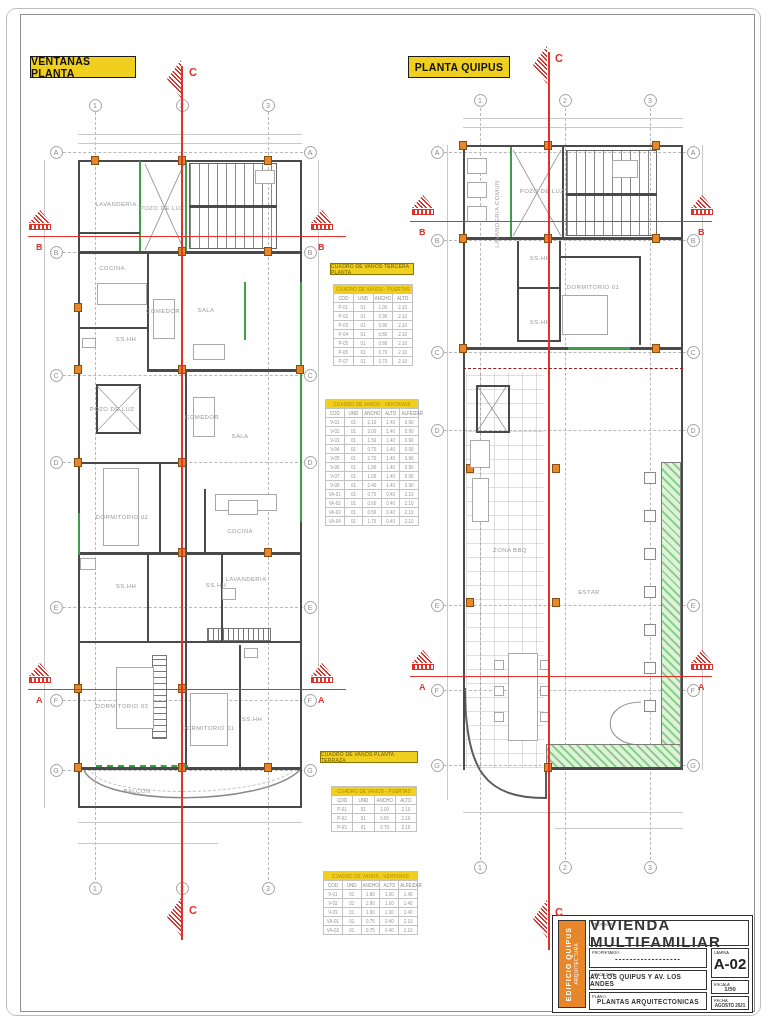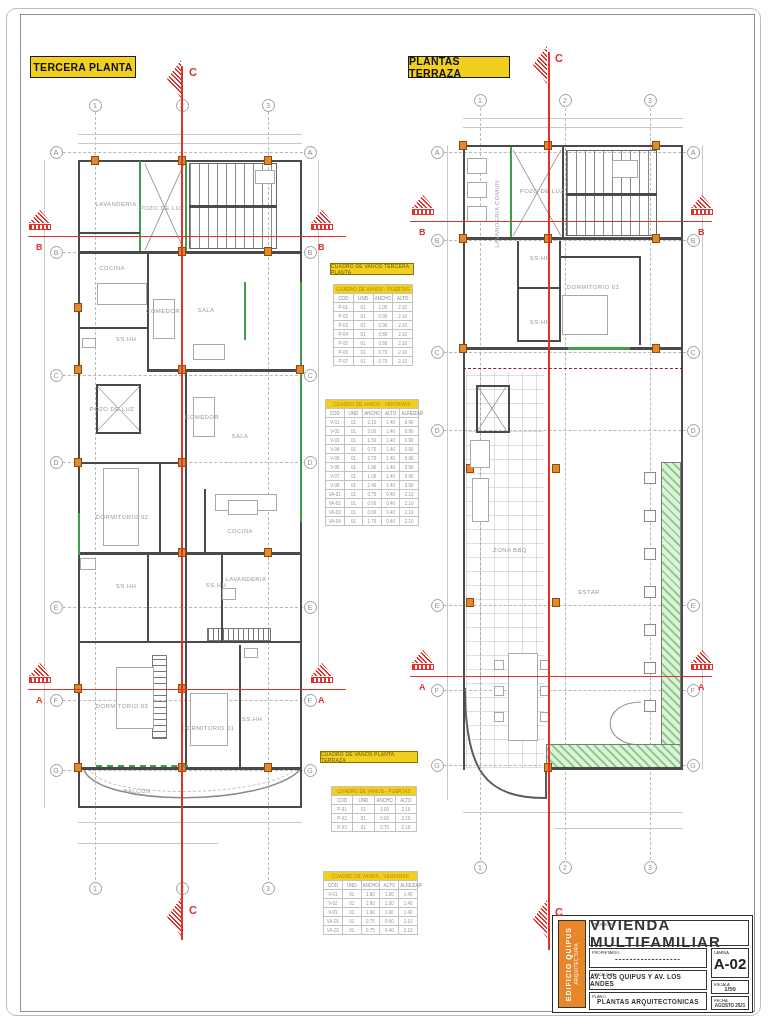--- a/index.html
+++ b/index.html
@@ -55,22 +55,22 @@
   .v-small { font-size:6px; font-weight:bold; color:#333; }
   .v-tiny { font-size:4.5px; font-weight:bold; color:#333; }
 </style>
 </head>
 <body>
 
 <div id="sheet">
   <div class="outer-frame"></div>
   <div class="inner-frame"></div>
 
-  <div class="plan-title" style="left:30px;top:56px;width:106px;height:22px;">TERCERA PLANTA</div>
-  <div class="plan-title" style="left:408px;top:56px;width:102px;height:22px;">PLANTAS TERRAZA</div>
+  <div class="plan-title" style="left:30px;top:56px;width:106px;height:22px;">VENTANAS PLANTA</div>
+  <div class="plan-title" style="left:408px;top:56px;width:102px;height:22px;">PLANTA QUIPUS</div>
 
   <div class="mini-title" style="left:330px;top:263px;width:84px;height:12px;">CUADRO DE VANOS TERCERA PLANTA</div>
   <div class="mini-title" style="left:320px;top:751px;width:98px;height:12px;">CUADRO DE VANOS PLANTA TERRAZA</div>
 
   <svg class="abs" width="768" height="1024" style="left:0;top:0;pointer-events:none">
     <path d="M145,164 L184,250 M184,164 L145,250 M97,386 L140,431 M140,386 L97,431 M513,150 L561,236 M561,150 L513,236 M478,387 L506,430 M506,387 L478,430" stroke="#9a9a9a" stroke-width="1" fill="none"></path>
     <path d="M84,770 C100,807 262,807 300,770" stroke="#8a8a8a" stroke-width="1.6" fill="none"></path>
     <path d="M92,772 C108,798 252,798 292,772" stroke="#c2c2c2" stroke-width="1" stroke-dasharray="3,2" fill="none"></path>
     <path d="M465,688 C465,772 486,798 546,798 L546,768" stroke="#5a5a5a" stroke-width="2" fill="none"></path>
     <path d="M641,702 C600,702 600,745 641,745" stroke="#9a9a9a" stroke-width="1.2" fill="none"></path>

